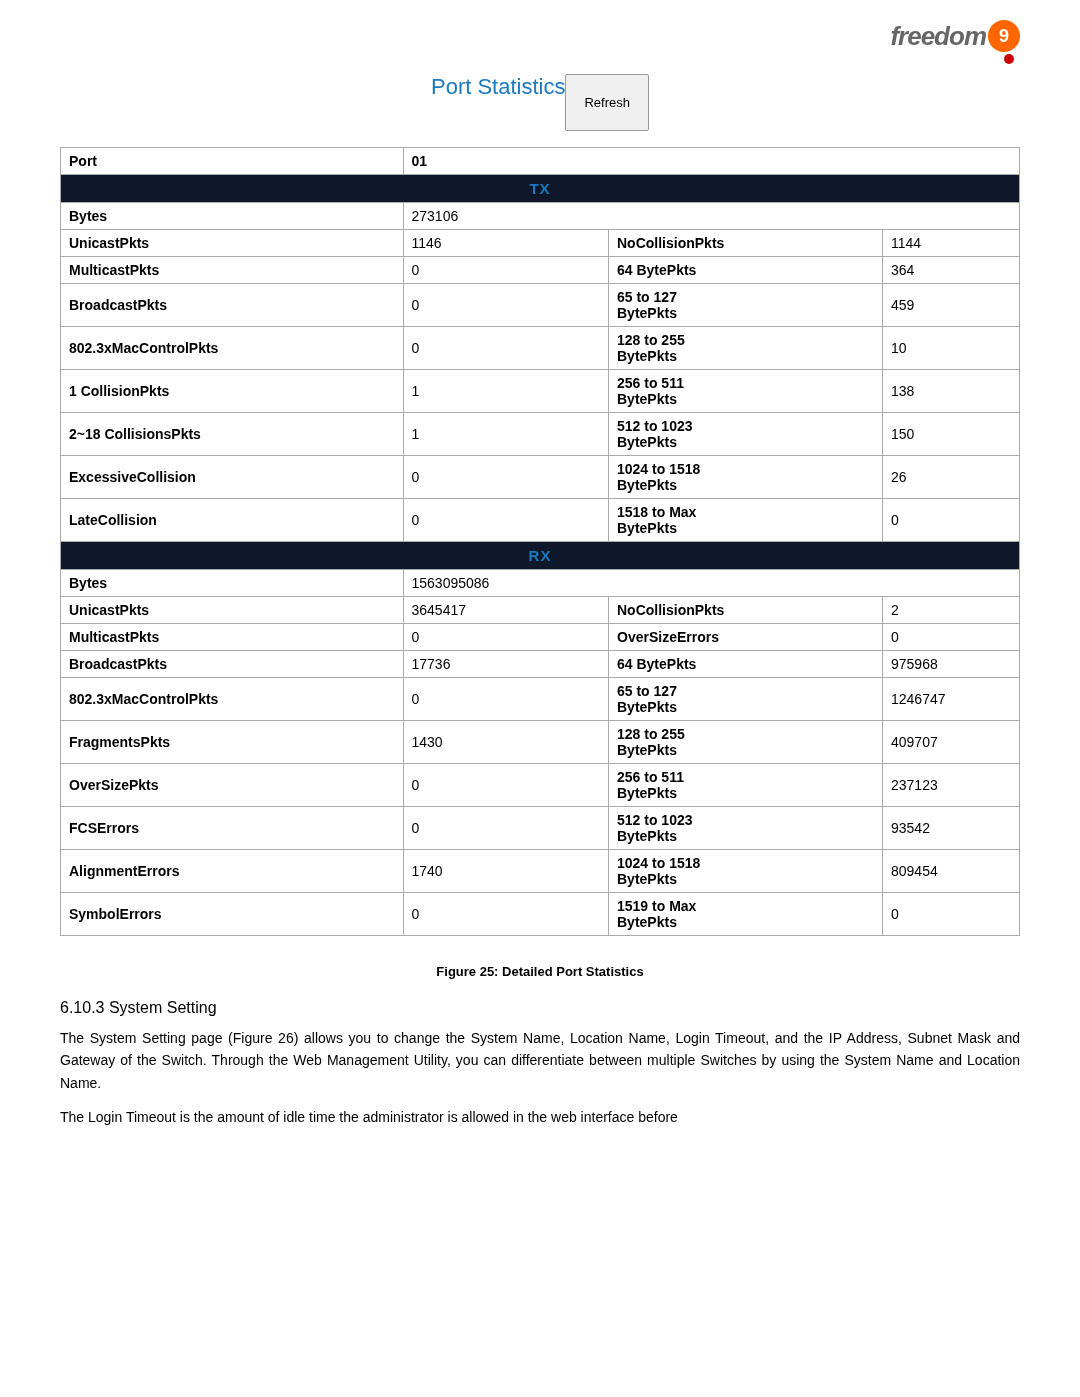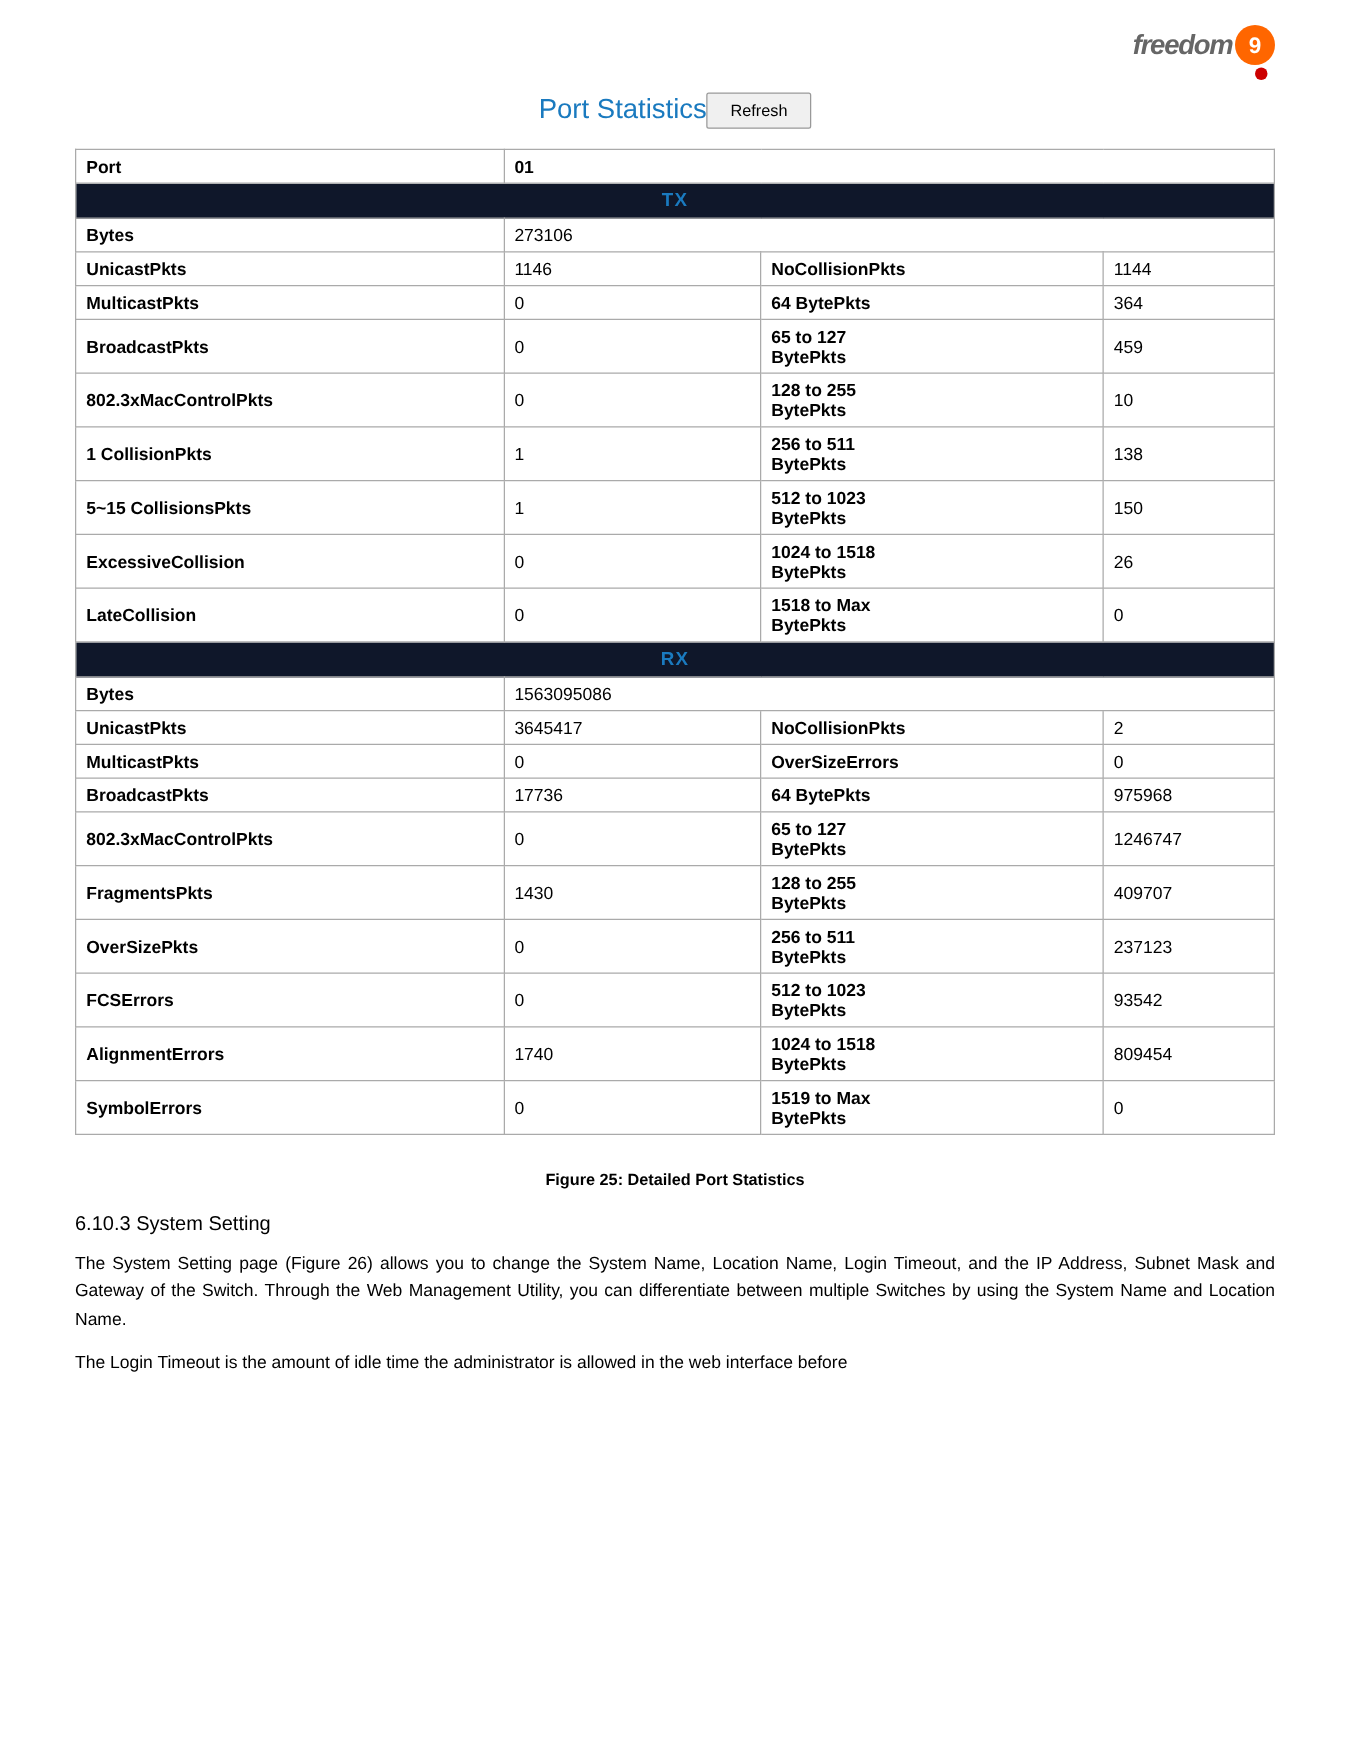--- a/index.html
+++ b/index.html
@@ -28,21 +28,21 @@
 
     .page-title {
       font-size: 22px;
       color: #1a7abf;
       font-weight: normal;
     }
 
     .refresh-button {
       border: 1px solid #999;
       background: #f0f0f0;
-      padding: 6px 18px;
+      padding: 20px 18px;
       font-size: 13px;
       cursor: pointer;
       border-radius: 2px;
       color: #000;
     }
 
     .stats-table {
       width: 100%;
       border-collapse: collapse;
       border: 1px solid #aaa;
@@ -105,21 +105,21 @@
       text-align: justify;
       margin-bottom: 12px;
     }
   </style>
 </head>
 <body>
 
 <div class="header-logo">
   <div style="display:flex; flex-direction:column; align-items:flex-end;">
     <div style="display:flex; align-items:center;">
-      <span style="font-size:22px; font-weight:bold; color:#666; font-style:italic; letter-spacing:-1px;">freedom</span>
+      <span style="font-size:26px; font-weight:bold; color:#666; font-style:italic; letter-spacing:-1px;">freedom</span>
       <span style="display:inline-block; width:32px; height:32px; background:#ff6600; border-radius:50%; color:white; font-weight:bold; font-size:18px; text-align:center; line-height:32px; margin-left:2px;">9</span>
     </div>
     <span style="display:inline-block; width:10px; height:10px; background:#cc0000; border-radius:50%; margin-right:6px; margin-top:2px;"></span>
   </div>
 </div>
 
 <div class="page-header">
   <h1 class="page-title">Port Statistics</h1>
   <button class="refresh-button">Refresh</button>
 </div>
@@ -164,21 +164,21 @@
     <td class="label-cell2"><b>128 to 255<br>BytePkts</b></td>
     <td class="value-cell2">10</td>
   </tr>
   <tr>
     <td class="label-cell"><b>1 CollisionPkts</b></td>
     <td class="value-cell">1</td>
     <td class="label-cell2"><b>256 to 511<br>BytePkts</b></td>
     <td class="value-cell2">138</td>
   </tr>
   <tr>
-    <td class="label-cell"><b>5~15 CollisionsPkts</b></td>
+    <td class="label-cell"><b>2~18 CollisionsPkts</b></td>
     <td class="value-cell">1</td>
     <td class="label-cell2"><b>512 to 1023<br>BytePkts</b></td>
     <td class="value-cell2">150</td>
   </tr>
   <tr>
     <td class="label-cell"><b>ExcessiveCollision</b></td>
     <td class="value-cell">0</td>
     <td class="label-cell2"><b>1024 to 1518<br>BytePkts</b></td>
     <td class="value-cell2">26</td>
   </tr>

